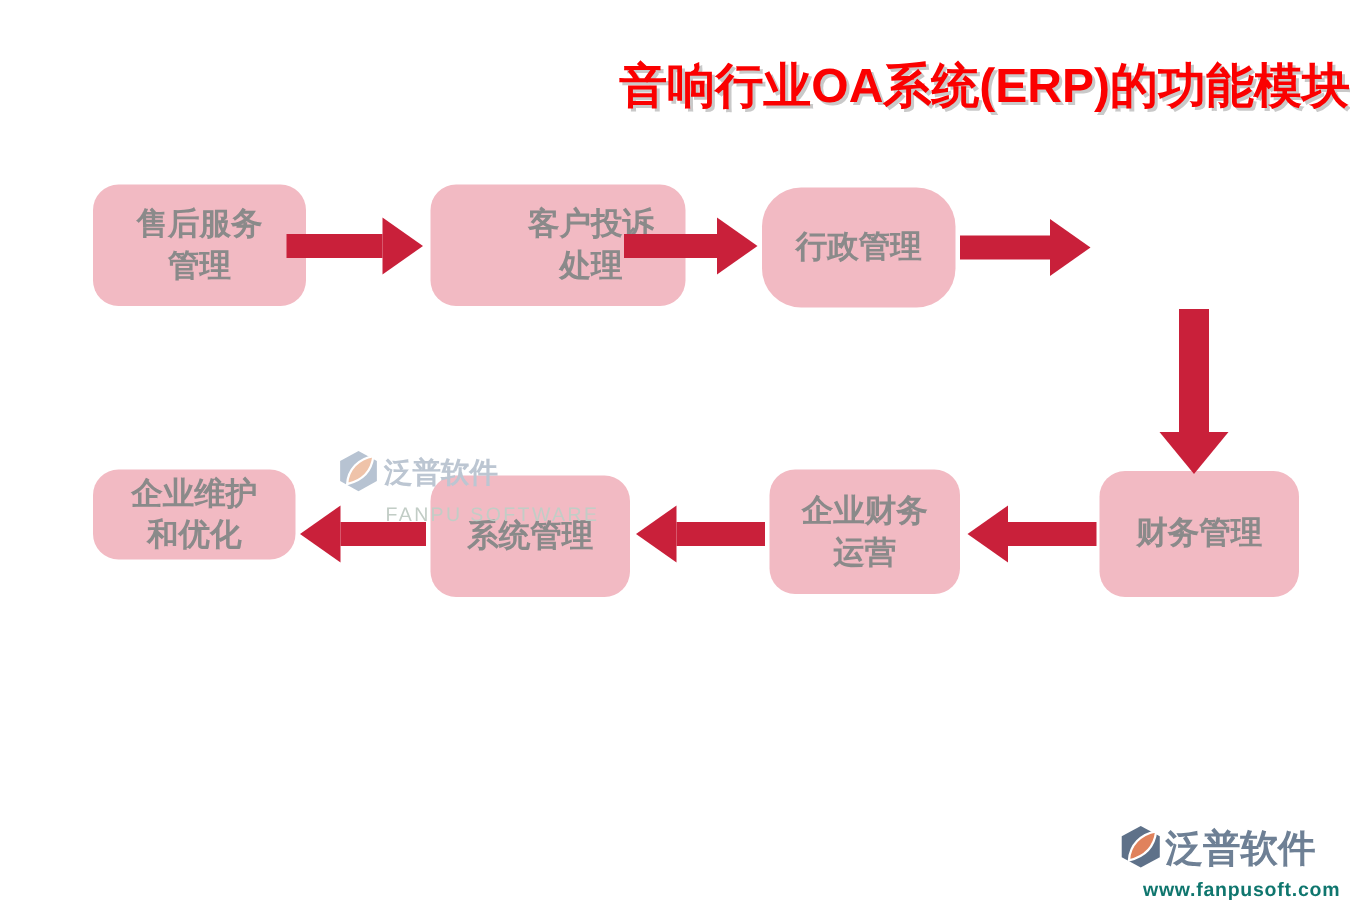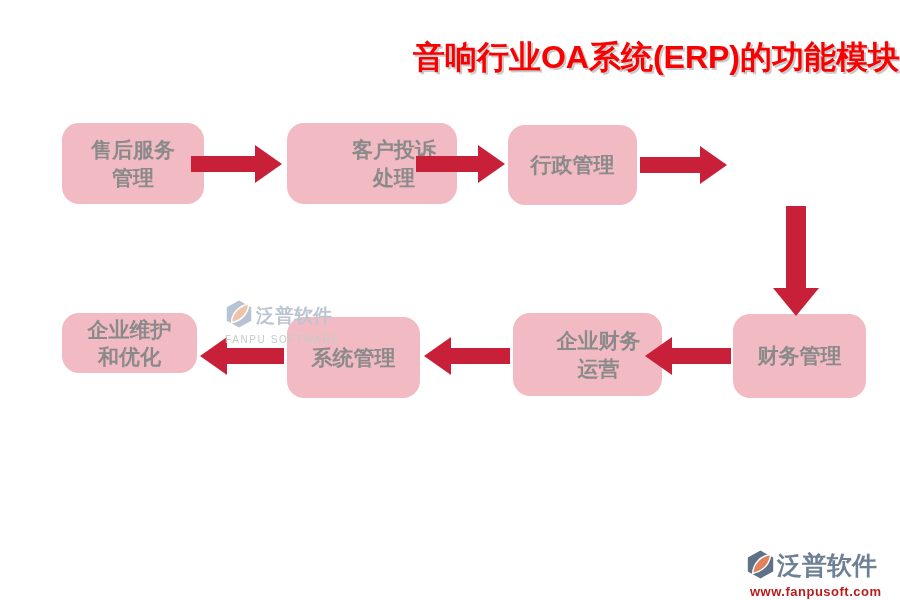--- a/index.html
+++ b/index.html
@@ -13,24 +13,24 @@
     text-shadow:2px 2px 0 rgba(135,135,135,0.45);
   }
   .node {
     position:absolute; background:#F2BAC3; border-radius:17px;
     display:flex; align-items:center; justify-content:center;
     color:#8A8A8A; font-weight:bold; font-size:21px; line-height:1.3;
     white-space:pre-line; text-align:center;
   }
   #n0 { left:62px;  top:123px; width:142px; height:81px; }
   #n1 { left:287px; top:123px; width:126px; height:81px;padding-left:44px; }
-  #n2 { left:508px; top:125px; width:129px; height:80px; }
+  #n2 { left:508px; top:125px; width:129px; height:80px;border-radius:26px; }
   #n3 { left:728px; top:121px; width:129px; height:83px; }
   #n4 { left:733px; top:314px; width:133px; height:84px;text-align:right; }
-  #n5 { left:513px; top:313px; width:127px; height:83px;padding-left:22px; }
+  #n5 { left:513px; top:313px; width:127px; height:83px; }
   #n6 { left:287px; top:317px; width:133px; height:81px;text-align:right; }
   #n7 { left:62px;  top:313px; width:135px; height:60px; }
 
   .arrow-h { position:absolute; display:flex; align-items:center; height:38px; }
   .arrow-h .shaft { flex:1; height:16px; background:#C9203A; }
   .head-right { width:0; height:0; border-top:19px solid transparent;
     border-bottom:19px solid transparent; border-left:27px solid #C9203A; }
   .head-left  { width:0; height:0; border-top:19px solid transparent;
     border-bottom:19px solid transparent; border-right:27px solid #C9203A; }
   #a0 { left:191px; top:145px; width:91px; }
@@ -42,28 +42,28 @@
 
   .arrow-v { position:absolute; display:flex; flex-direction:column; align-items:center; }
   .arrow-v .shaft-v { width:20px; flex:1; background:#C9203A; }
   .arrow-v .head-down { width:0; height:0; border-left:23px solid transparent;
     border-right:23px solid transparent; border-top:28px solid #C9203A; }
   #a3 { left:773px; top:206px; width:46px; height:110px; }
 
   .watermark { position:absolute; left:225px; top:299px; }
   .wm-row { display:flex; align-items:center; gap:3px; }
   .wm-brand { font-size:19px; font-weight:bold; color:#BCC6D2; line-height:1.1; }
-  .wm-en { font-size:10px; color:#C2CDC6; letter-spacing:1.6px; margin-top:1px; }
+  .wm-en { font-size:13px; color:#C2CDC6; letter-spacing:1.6px; margin-left:32px; margin-top:1px; }
 
   .footer-logo { position:absolute; left:746px; top:549px; }
   .fl-row { display:flex; align-items:center; gap:2px; }
   .fl-brand { font-size:25px; font-weight:bold; color:#6E8095; line-height:1.05;
     font-family:"Liberation Serif","DejaVu Serif",serif; }
-  .fl-url { font-size:13px; font-weight:bold; color:#b91c1c; letter-spacing:0.5px;
-    margin-top:0px; margin-left:4px; }
+  .fl-url { font-size:13px; font-weight:bold; color:#0f766e; letter-spacing:0.5px;
+    margin-top:0px; margin-left:16px; }
 </style>
 </head>
 <body>
 
 <div class="canvas">
 
   <div class="page-title">音响行业OA系统(ERP)的功能模块</div>
 
   <div class="node" id="n0">售后服务
 管理</div>

